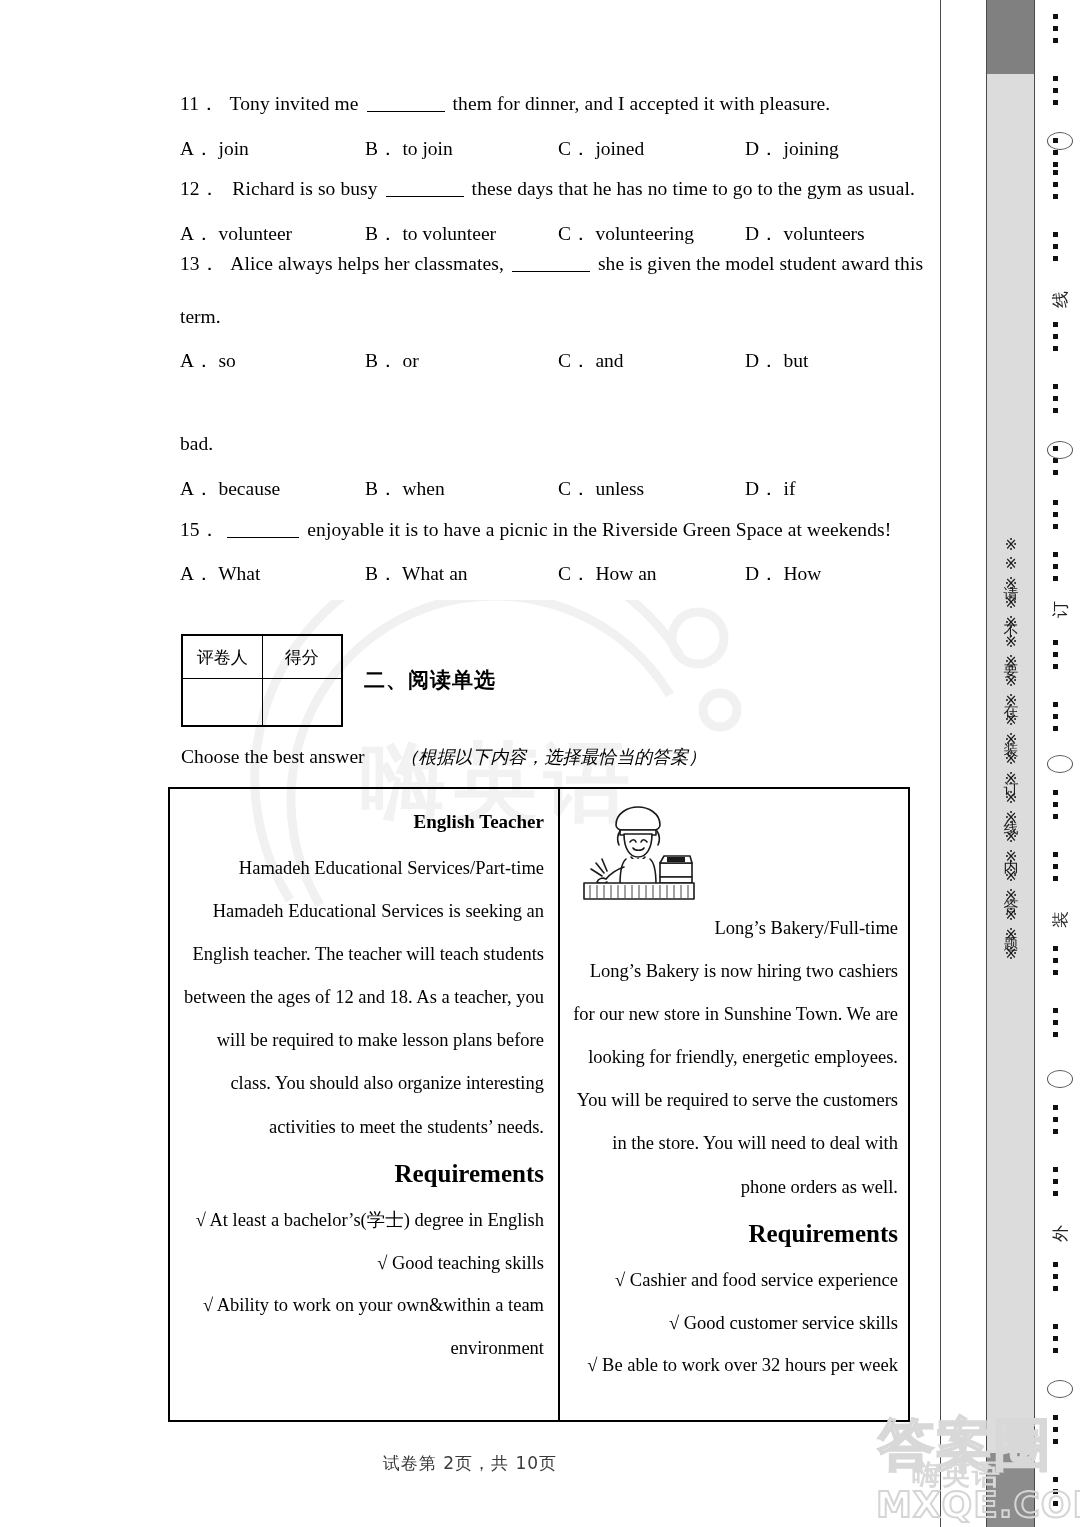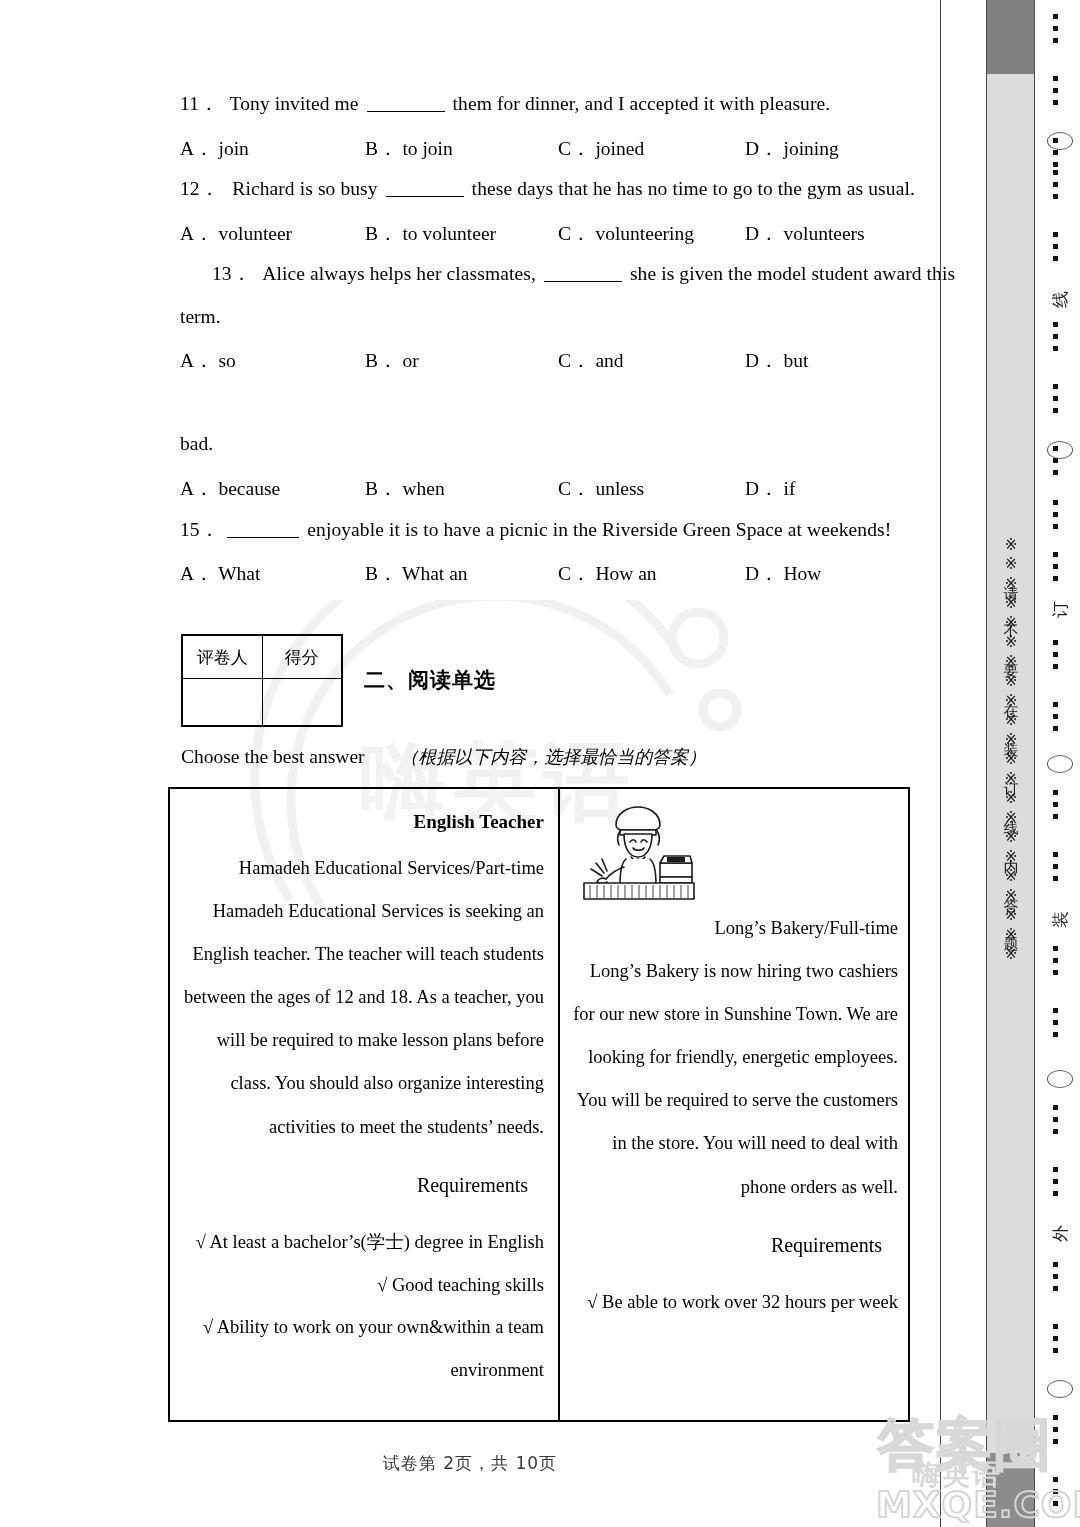--- a/index.html
+++ b/index.html
@@ -236,24 +236,24 @@
     font-weight: bold;
     font-size: 19px;
     margin-bottom: 14px;
   }
   .ad-p {
     font-size: 18.5px;
     line-height: 2.33;
     margin: 0 0 0 0;
   }
   .ad-sub {
-    font-weight: normal;
-    font-size: 20px;
+    font-weight: bold;
+    font-size: 25px;
     line-height: 2.0;
-    margin: 16px;
+    margin: 0;
   }
   .ad-req {
     font-size: 18.5px;
     line-height: 2.32;
     margin: 0;
   }
 
   
   #cashier-illustration {
     display: block;
@@ -376,21 +376,21 @@
       <span class="blank"></span>
       <span>these days that he has no time to go to the gym as usual.</span>
     </div>
     <div class="opt-row" style="top:220px;">
       <span class="opt" style="left:0px;"><span class="lab">A．</span> <span>volunteer</span></span>
       <span class="opt" style="left:185px;"><span class="lab">B．</span> <span>to volunteer</span></span>
       <span class="opt" style="left:378px;"><span class="lab">C．</span> <span>volunteering</span></span>
       <span class="opt" style="left:565px;"><span class="lab">D．</span> <span>volunteers</span></span>
     </div>
 
-    <div class="q-line" style="top:262px;margin-left:32px;">
+    <div class="q-line" style="top:252px;">
       <span>13．</span>
       <span style="margin-left:6px;">Alice always helps her classmates,</span>
       <span class="blank"></span>
       <span>she is given the model student award this</span>
     </div>
     <div class="q-cont" style="top:305px;">term.</div>
     <div class="opt-row" style="top:347px;">
       <span class="opt" style="left:0px;"><span class="lab">A．</span> <span>so</span></span>
       <span class="opt" style="left:185px;"><span class="lab">B．</span> <span>or</span></span>
       <span class="opt" style="left:378px;"><span class="lab">C．</span> <span>and</span></span>
@@ -487,20 +487,22 @@
 
             <path d="M8 82 L118 82 L118 98 L8 98 Z" fill="#ffffff"></path>
           </g>
           <g stroke="#444" stroke-width="1">
             <path d="M14 84 L14 97 M21 84 L21 97 M28 84 L28 97 M35 84 L35 97 M42 84 L42 97 M49 84 L49 97 M56 84 L56 97 M63 84 L63 97 M70 84 L70 97 M77 84 L77 97 M84 84 L84 97 M91 84 L91 97 M98 84 L98 97 M105 84 L105 97 M112 84 L112 97"></path>
           </g>
         </svg>
         <div class="ad-p">Long’s Bakery/Full-time</div>
         <div class="ad-p">Long’s Bakery is now hiring two cashiers for our new store in Sunshine Town. We are looking for friendly, energetic employees. You will be required to serve the customers in the store. You will need to deal with phone orders as well.</div>
         <div class="ad-sub">Requirements</div>
+        <div class="ad-req">√ Cashier and food service experience</div>
+        <div class="ad-req">√ Good customer service skills</div>
         <div class="ad-req">√ Be able to work over 32 hours per week</div>
       </div>
     </div>
 
     <div id="footer">试卷第 2页，共 10页</div>
   </div>
 
   <div class="gray-band" id="gray-band-dark-top"></div>
   <div class="gray-band" id="gray-band-light"></div>
   <div class="gray-band" id="gray-band-dark-bottom"></div>

